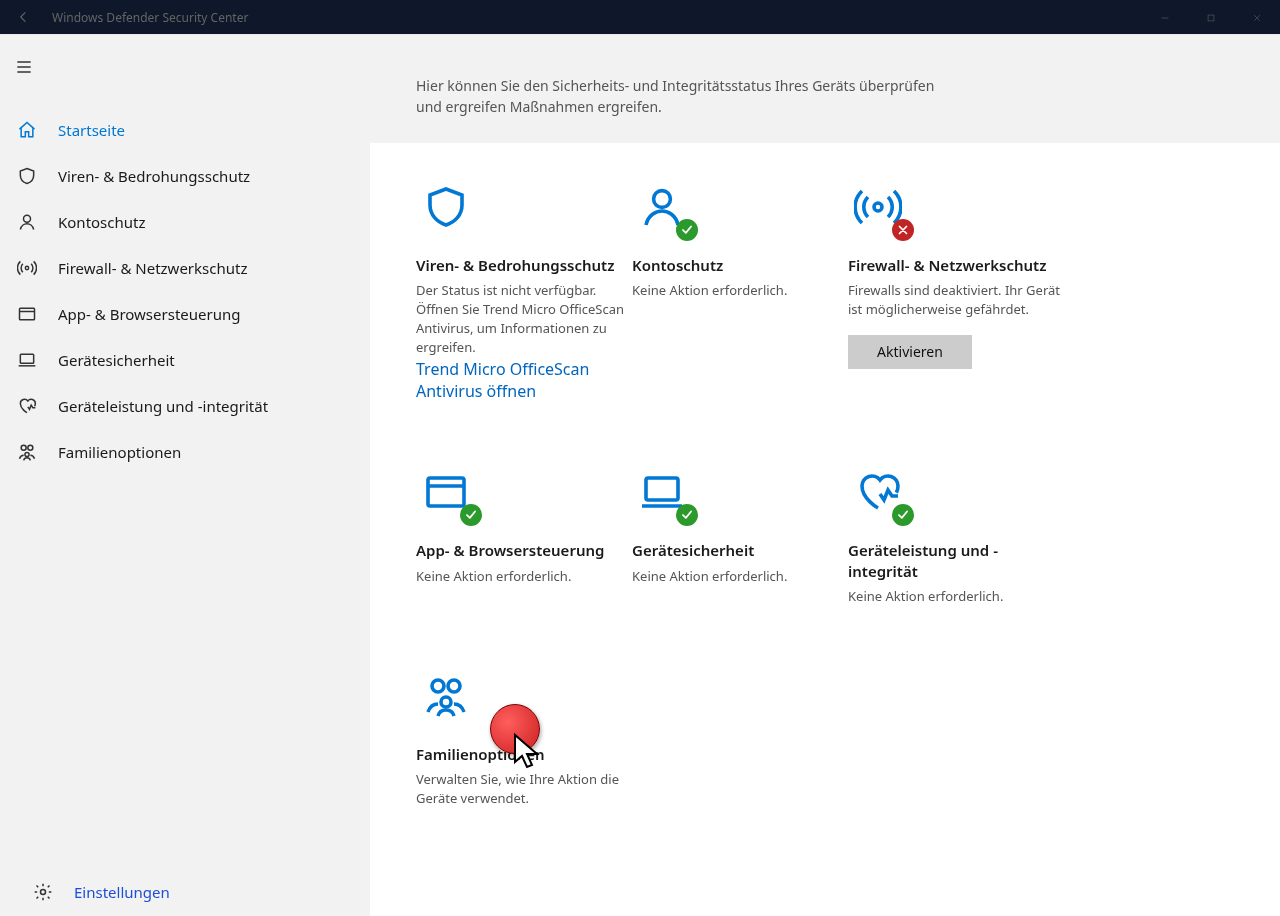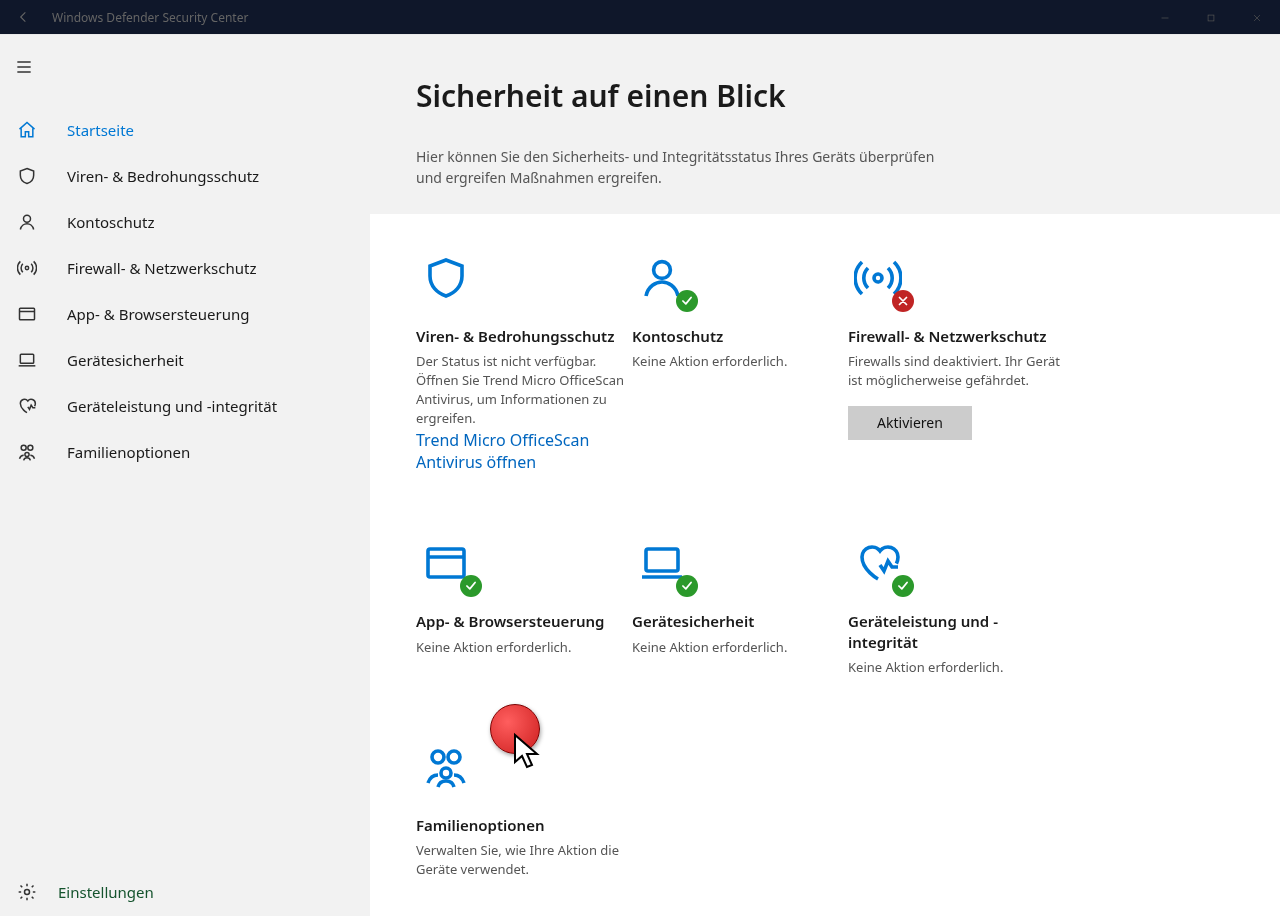--- a/index.html
+++ b/index.html
@@ -9,26 +9,26 @@
 .titlebar .back { width:48px; height:35px; display:flex; align-items:center; justify-content:center; color:#777; }
 .titlebar .title { color:#646464; font-size:12px; padding-left:4px; }
 .titlebar .winctrls { position:absolute; right:0; top:0; display:flex; }
 .titlebar .winctrls .ctrl { width:46px; height:35px; display:flex; align-items:center; justify-content:center; color:#777; }
 
 .appbody { display:flex; height:calc(100% - 35px); }
 
 .sidebar { width:370px; background:#f2f2f2; display:flex; flex-direction:column; padding-top:8px; }
 .hamburger { height:48px; width:48px; display:flex; align-items:center; justify-content:center; margin-bottom:16px; }
 .nav { flex:1; display:flex; flex-direction:column; }
-.nav-item { height:46px; display:flex; align-items:center; gap:29px; padding:0 16px; color:#1a1a1a; font-size:15px; cursor:pointer; }
+.nav-item { height:46px; display:flex; align-items:center; gap:20px; padding:0 16px; color:#1a1a1a; font-size:15px; cursor:pointer; }
 .nav-item.active { color:#0078d4; }
 .nav-item.active .nav-icon svg { stroke:#0078d4; fill:none; }
 .nav-item .nav-icon { width:22px; height:22px; display:flex; align-items:center; justify-content:center; }
 .nav-item .nav-icon svg { stroke:#333; fill:none; }
-.settings { height:48px; display:flex; align-items:center; gap:20px; padding:0 16px; cursor:pointer; font-size:15px; color:#14532d; border-top:0; }
+.settings { height:48px; display:flex; align-items:center; gap:20px; padding:0 32px; cursor:pointer; font-size:15px; color:#1d4ed8; border-top:0; }
 .settings .nav-icon { width:22px; height:22px; display:flex; align-items:center; justify-content:center; }
 
 .main { flex:1; display:flex; flex-direction:column; background:#f2f2f2; }
 .header { padding:40px 46px 26px 46px; }
 .header h1 { font-size:30px; font-weight:600; color:#1a1a1a; margin-bottom:30px; }
 .header p { font-size:14px; color:#555; max-width:530px; line-height:1.5; }
 
 .cards-area { flex:1; background:#fff; padding:34px 46px 40px 46px; overflow:auto; }
 .cards { display:flex; flex-wrap:wrap; gap:0; }
 .card { width:216px; margin-bottom:60px; }
@@ -218,21 +218,20 @@
           <svg width="20" height="20">
             <use href="#i-gear" stroke="#333"></use>
           </svg>
         </span>
       <span>Einstellungen</span>
     </div>
   </div>
 
   <div class="main">
     <div class="header">
-      <h1>Sicherheit auf einen Blick</h1>
       <p>Hier können Sie den Sicherheits- und Integritätsstatus Ihres Geräts überprüfen und ergreifen Maßnahmen ergreifen.</p>
     </div>
     <div class="cards-area">
       <div class="cards">
 
         <div class="card">
           <div class="card-icon">
             <svg width="48" height="48" stroke="#0078d4">
                 <use href="#i-shield"></use>
               </svg>

